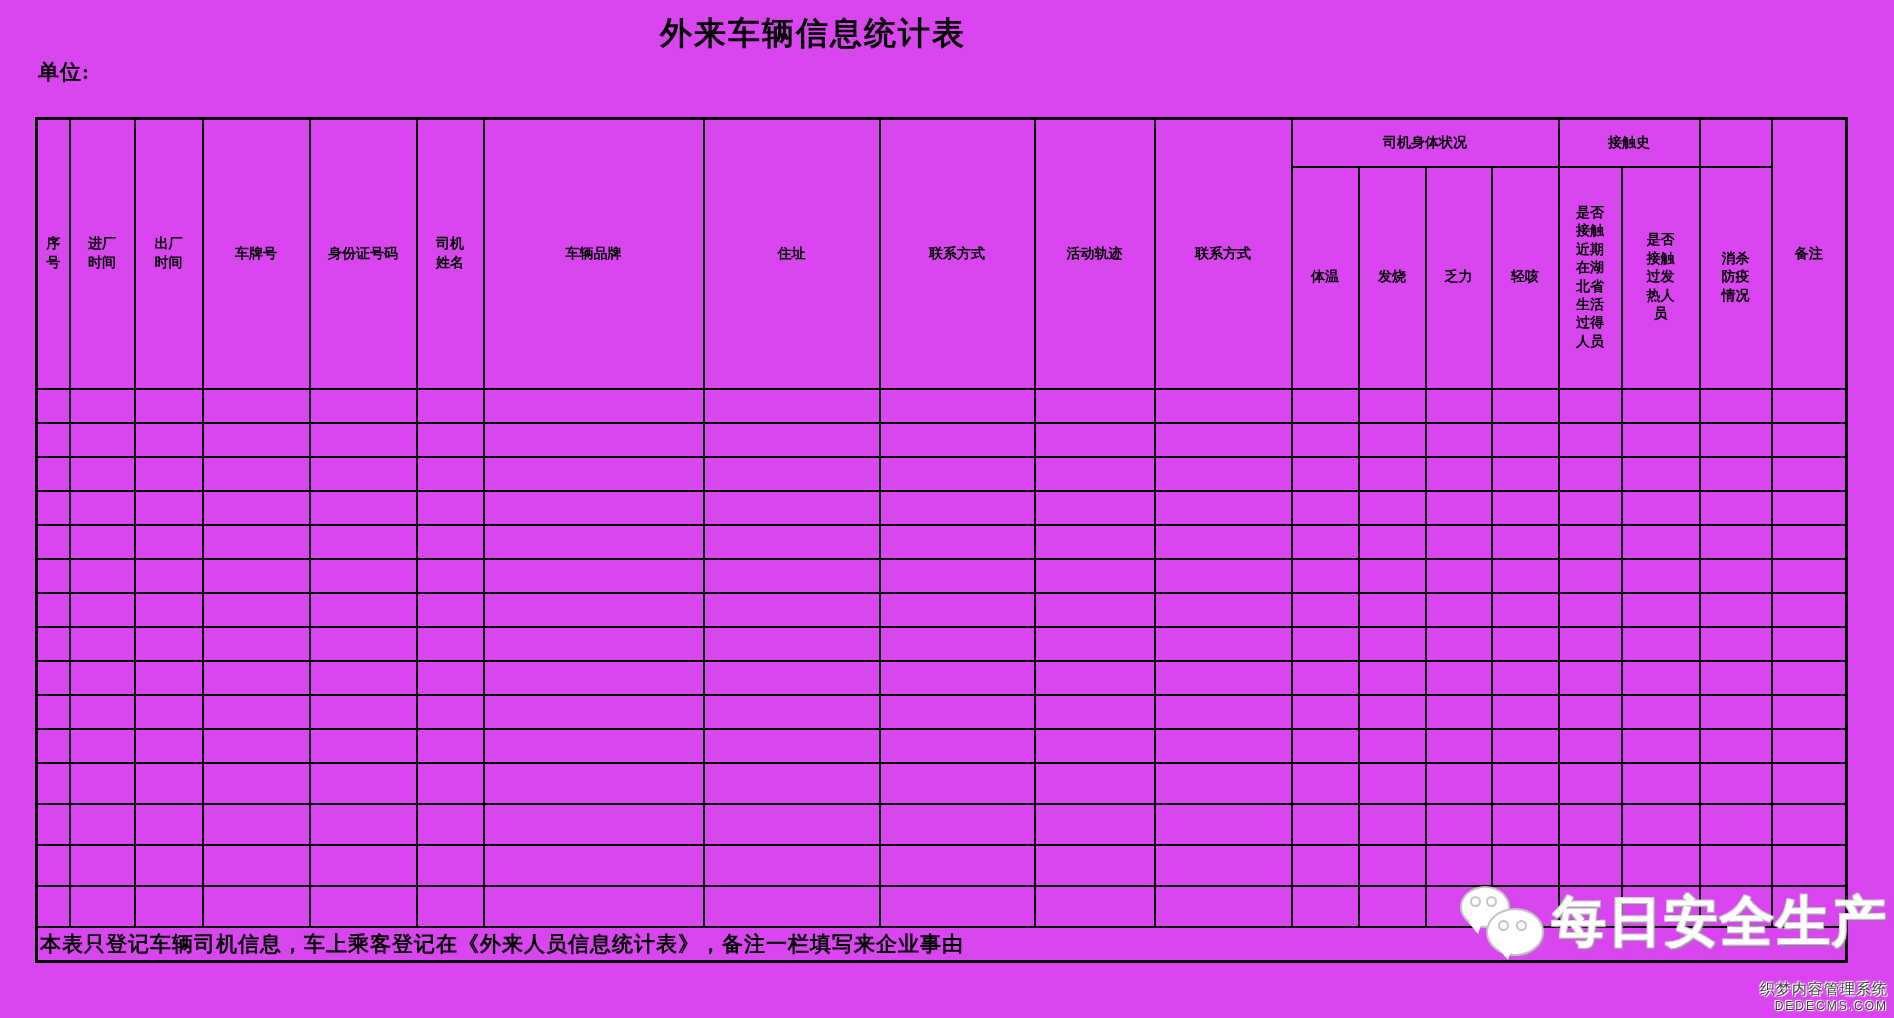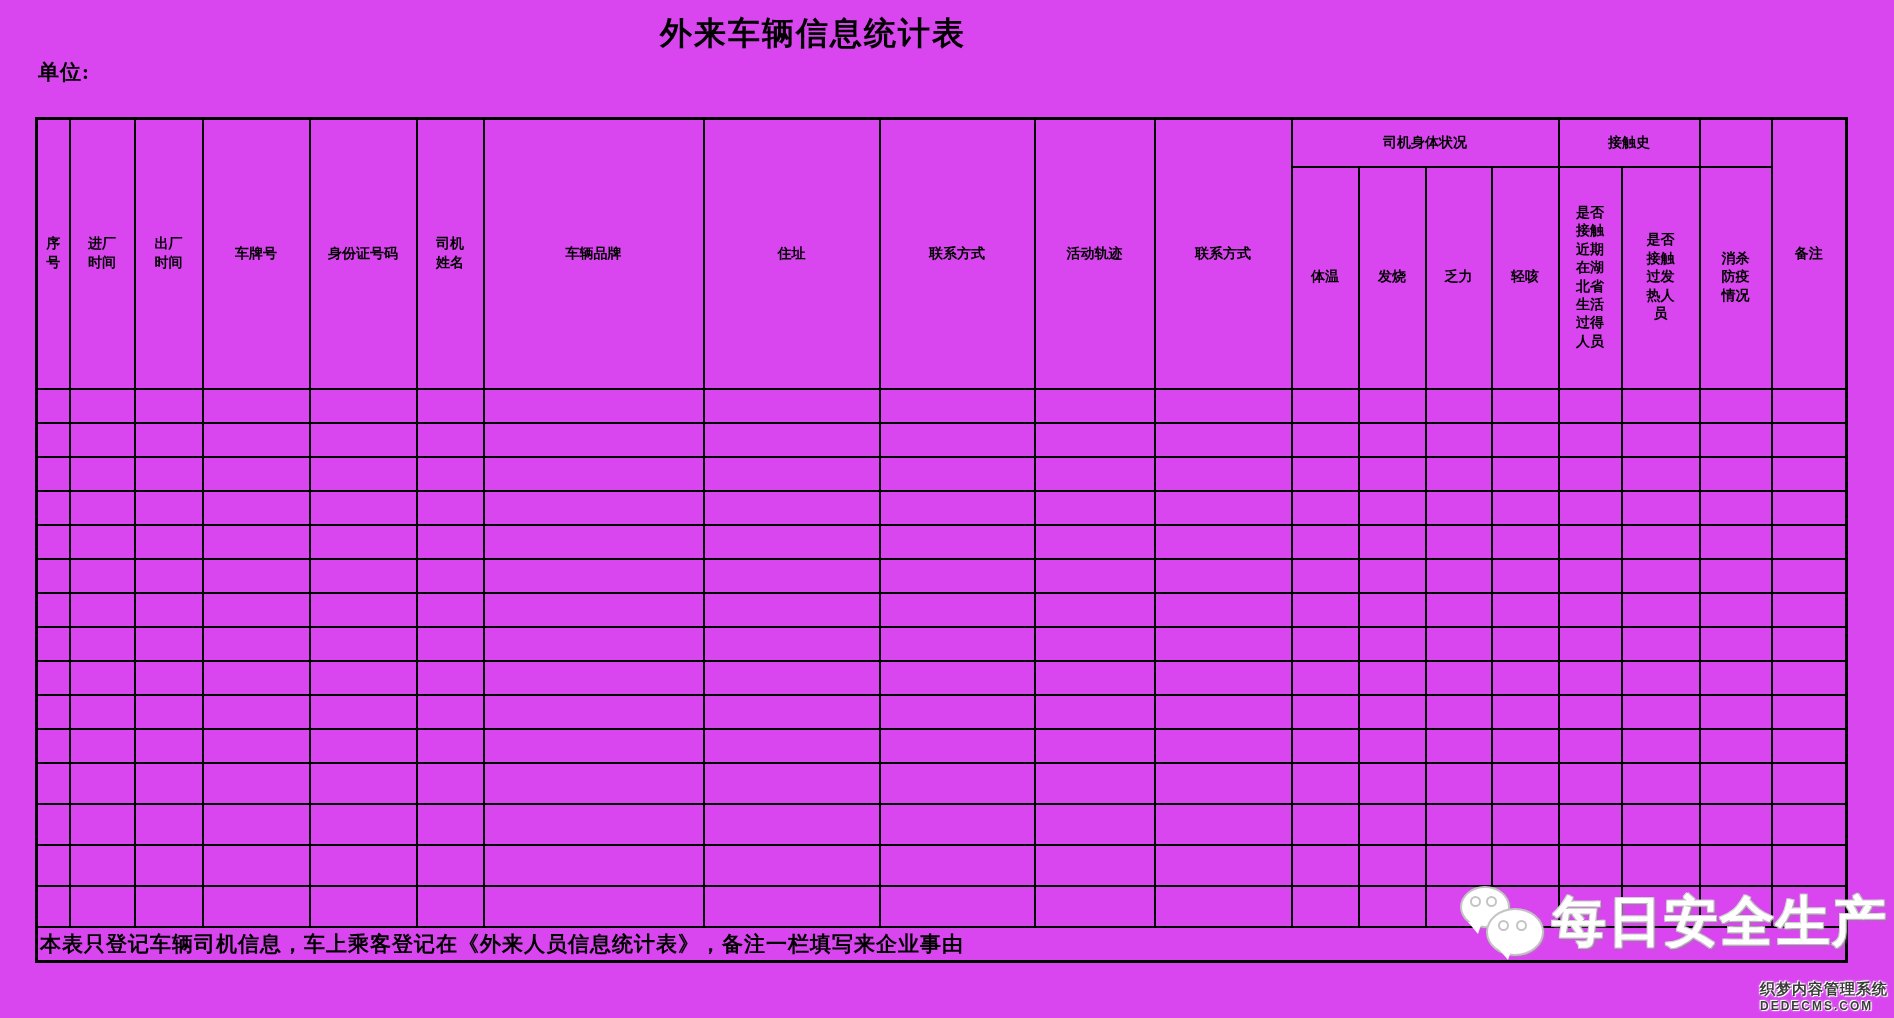--- a/index.html
+++ b/index.html
@@ -82,23 +82,23 @@
   .wechat-icon .eye{
     position:absolute;width:7px;height:7px;
     border:2px solid #c4c4c4;border-radius:50%;background:#fff;
   }
   .wechat-icon .e1{left:12px;top:12px;}
   .wechat-icon .e2{left:28px;top:12px;}
   .wechat-icon .e3{left:40px;top:36px;}
   .wechat-icon .e4{left:58px;top:36px;}
   .cms-watermark{
     position:absolute;right:6px;bottom:4px;
-    text-align:left;
+    text-align:right;
     font-family:"Liberation Sans","DejaVu Sans",sans-serif;
-    font-weight:bold;color:#3c3c3c;line-height:1.25;
+    font-weight:normal;color:#3c3c3c;line-height:1.25;
     text-shadow:0 0 2px #fff,0 0 3px #fff,1px 1px 0 #fff,-1px -1px 0 #fff;
     pointer-events:none;
   }
   .cms-name{font-size:15px;letter-spacing:1px;}
   .cms-domain{font-size:12px;letter-spacing:2px;}
 </style>
 </head>
 <body>
 
 <div class="sheet">

